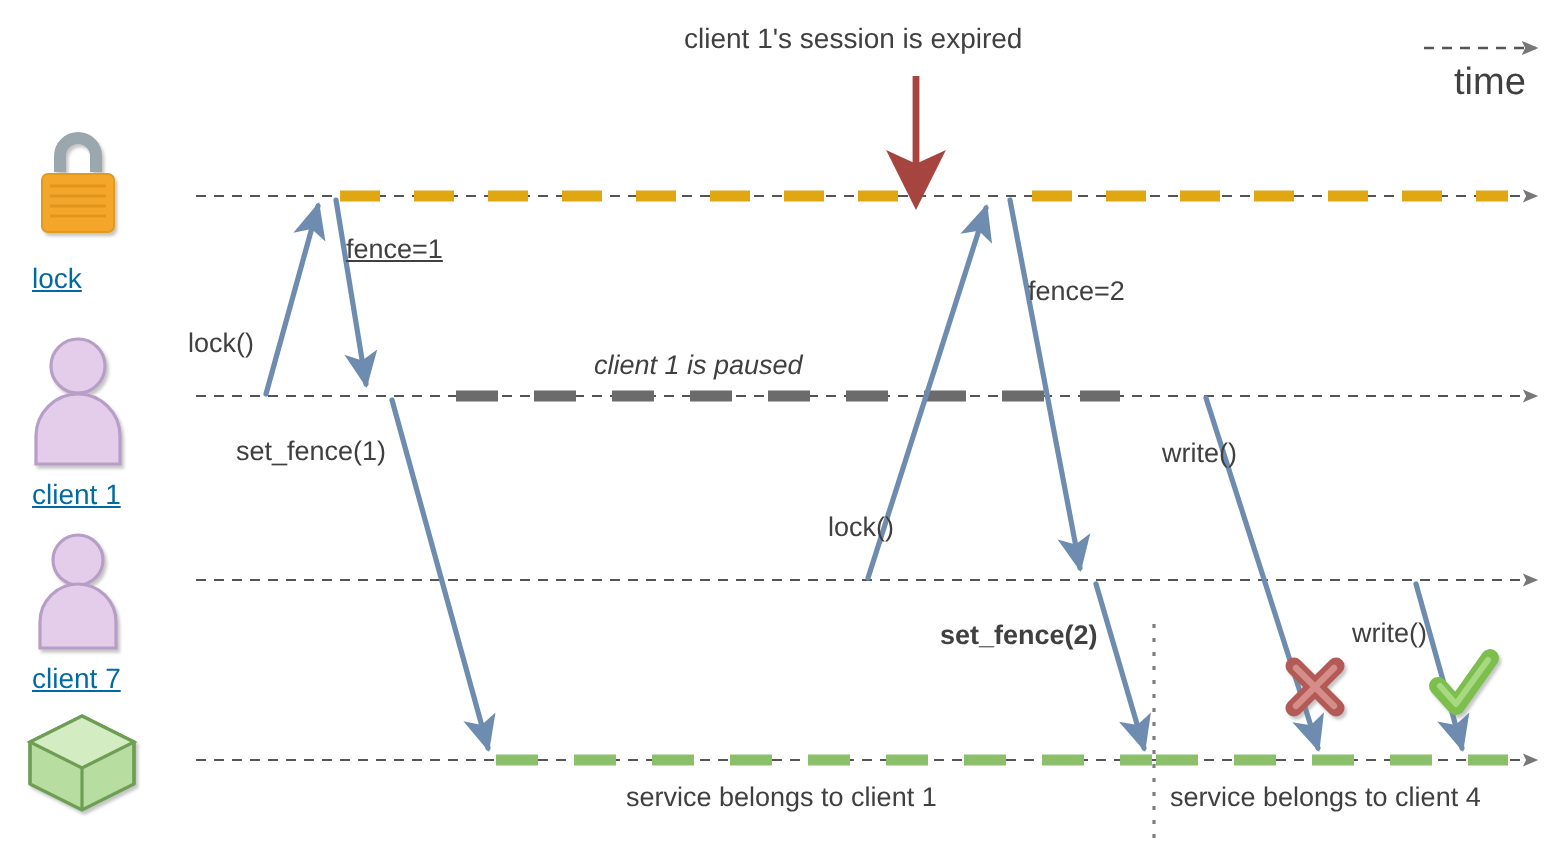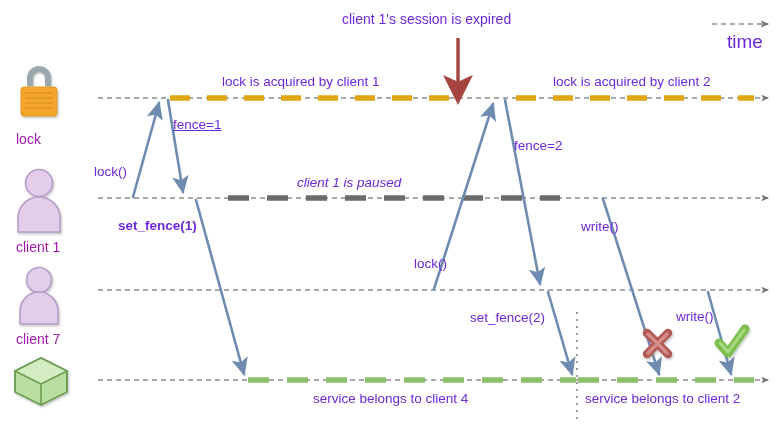--- a/index.html
+++ b/index.html
@@ -1,21 +1,21 @@
 <!DOCTYPE html>
 <html><head>
 <meta charset="utf-8">
 <style>
   html,body{margin:0;padding:0;background:#ffffff;}
   body{width:784px;height:431px;overflow:hidden;
        font-family:"Liberation Sans","DejaVu Sans",sans-serif;}
   #stage{position:relative;width:784px;height:431px;background:#fff;}
   svg#diagram{position:absolute;left:0;top:0;width:784px;height:431px;}
-  .lbl{position:absolute;font-size:13.5px;color:#6d28d9;white-space:nowrap;line-height:1;}
-  .lane-name{position:absolute;font-size:14px;color:#a21caf;white-space:nowrap;line-height:1;}
+  .lbl{position:absolute;font-size:13.5px;color:#404040;white-space:nowrap;line-height:1;}
+  .lane-name{position:absolute;font-size:14px;color:#0369a1;white-space:nowrap;line-height:1;text-decoration:underline;}
 </style>
 </head>
 <body>
 
 <div id="stage">
 
   <svg id="diagram" viewBox="0 0 784 431">
     <defs>
       <marker id="bluearrow" markerWidth="9" markerHeight="9" refX="6.2" refY="3.2" orient="auto">
         <path d="M0,0 L7,3.2 L0,6.4 L1.6,3.2 z" fill="#6d8cb0"></path>
@@ -121,39 +121,37 @@
   </svg>
 
   <div class="lane-name" style="left:16px;top:132px;">lock</div>
   <div class="lane-name" style="left:16px;top:240px;">client 1</div>
   <div class="lane-name" style="left:16px;top:332px;">client 7</div>
 
   <div class="lbl" style="left:342px;top:12px;font-size:14px;">client 1's session is expired</div>
 
   <div class="lbl" style="left:727px;top:32px;font-size:19px;">time</div>
 
-  <div class="lbl" style="left:222px;top:75px;">lock is acquired by client 1</div>
 
-  <div class="lbl" style="left:553px;top:75px;">lock is acquired by client 2</div>
 
   <div class="lbl" style="left:297px;top:176px;font-style:italic;">client 1 is paused</div>
 
-  <div class="lbl" style="left:313px;top:392px;">service belongs to client 4</div>
+  <div class="lbl" style="left:313px;top:392px;">service belongs to client 1</div>
 
-  <div class="lbl" style="left:585px;top:392px;">service belongs to client 2</div>
+  <div class="lbl" style="left:585px;top:392px;">service belongs to client 4</div>
 
   <div class="lbl" style="left:94px;top:165px;">lock()</div>
 
   <div class="lbl" style="left:173px;top:118px;text-decoration:underline;">fence=1</div>
 
-  <div class="lbl" style="left:118px;top:219px;font-weight:bold;">set_fence(1)</div>
+  <div class="lbl" style="left:118px;top:219px;">set_fence(1)</div>
 
   <div class="lbl" style="left:414px;top:257px;">lock()</div>
 
   <div class="lbl" style="left:514px;top:119px;margin-top:20px;">fence=2</div>
 
-  <div class="lbl" style="left:470px;top:311px;">set_fence(2)</div>
+  <div class="lbl" style="left:470px;top:311px;font-weight:bold;">set_fence(2)</div>
 
   <div class="lbl" style="left:581px;top:220px;">write()</div>
 
   <div class="lbl" style="left:676px;top:310px;">write()</div>
 
 </div>
 
 </body></html>

